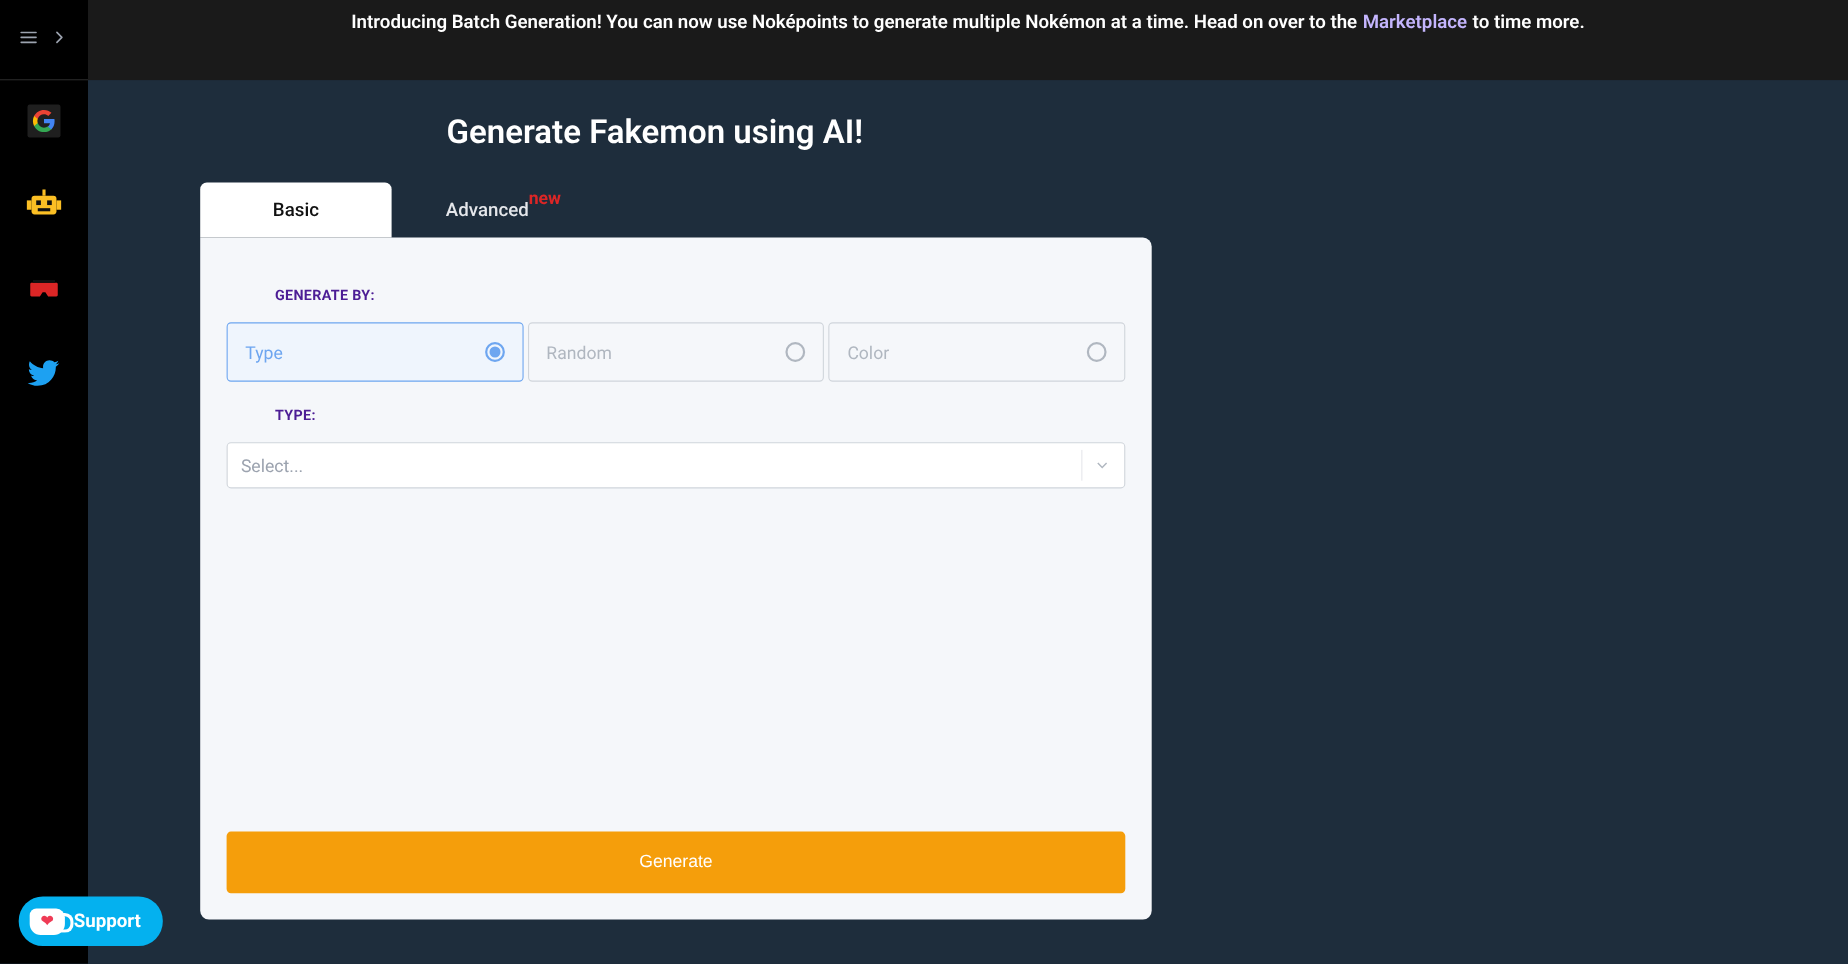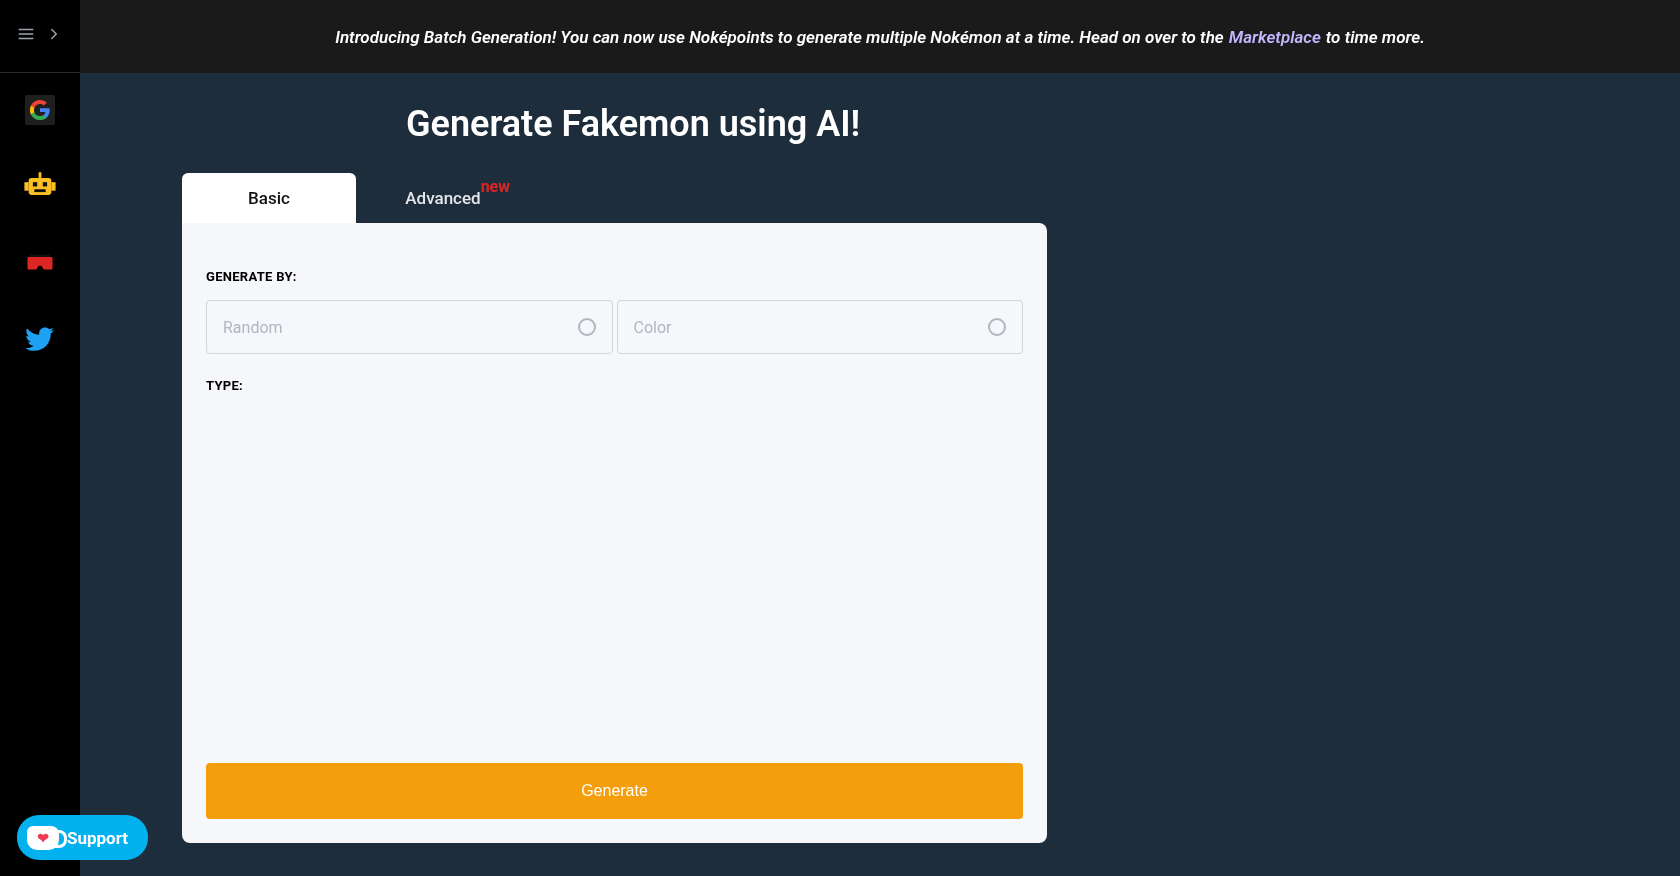--- a/index.html
+++ b/index.html
@@ -36,33 +36,33 @@
 .google-icon {
   width: 30px; height: 30px; background:#1f1f1f; border-radius:2px; display:flex; align-items:center; justify-content:center;
 }
 .robot-icon svg { width: 34px; height: 34px; }
 .vr-icon svg { width: 30px; height: 30px; }
 .twitter-icon svg { width: 30px; height: 30px; fill: #1da1f2; }
 
 .banner {
   position: absolute; left: 80px; top: 0; right: 0; height: 73px;
   background: #1a1a1a;
-  display: flex; align-items: center; justify-content: center;
+  display: flex; align-items: flex-start; justify-content: center;
   padding: 10px 20px;
-  color: #fff; font-size: 17px; font-weight: 600; font-style: italic;
+  color: #fff; font-size: 17px; font-weight: 600;
 }
 .banner a { color: #c4b5fd; text-decoration: none; margin: 0 5px; }
 
 .content {
   position: absolute; left: 80px; top: 73px; right: 0; bottom: 0;
   background: #1e2d3c;
   padding-left: 102px; padding-top: 30px;
 }
 h1 {
-  font-size: 36px; font-weight: 600; color: #fff;
+  font-size: 30px; font-weight: 600; color: #fff;
   margin-left: 224px; margin-bottom: 28px;
 }
 .tabs {
   display: flex; align-items: flex-end; margin-top: 12px;
 }
 .tab {
   width: 174px; height: 50px;
   display: flex; align-items: center; justify-content: center;
   cursor: pointer; font-size: 17px; font-weight: 500;
   position: relative;
@@ -74,22 +74,23 @@
   color: #dc2626; font-size: 16px; font-weight: 700;
 }
 .card {
   width: 865px; background: #f5f7fa; border-radius: 0 8px 8px 8px;
   padding: 46px 24px 24px 24px;
   color: #111;
   min-height: 620px;
   display:flex; flex-direction:column;
 }
 .label-sm {
-  font-size: 13px; font-weight: 700; letter-spacing: .3px; color:#000000;
+  font-size: 13px; font-weight: 700; letter-spacing: .3px; color:#4c1d95;
   margin-bottom: 16px;
+  margin-left: 44px;
 }
 .radio-row {
   display: flex; gap: 4px; margin-bottom: 24px;
 }
 .radio-opt {
   flex: 1; height: 54px;
   border: 1px solid #d0d5db; border-radius: 4px;
   display: flex; align-items: center; justify-content: space-between;
   padding: 0 16px; cursor: pointer;
   color: #b0b7c0; font-size: 16px;
@@ -207,31 +208,45 @@
     </div>
     <div class="tab inactive">
       <span>Advanced</span>
       <span class="badge-new">new</span>
     </div>
   </div>
 
   <div class="card">
     <div class="label-sm">GENERATE BY:</div>
     <div class="radio-row">
+      <div class="radio-opt selected">
+        <span>Type</span>
+        <span class="radio-circle">
+            <span class="radio-dot"></span>
+          </span>
+      </div>
       <div class="radio-opt">
         <span>Random</span>
         <span class="radio-circle"></span>
       </div>
       <div class="radio-opt">
         <span>Color</span>
         <span class="radio-circle"></span>
       </div>
     </div>
 
     <div class="label-sm">TYPE:</div>
+    <div class="select-box">
+      <span>Select...</span>
+      <span class="select-arrow">
+        <svg viewBox="0 0 24 24">
+            <polyline points="6 9 12 15 18 9"></polyline>
+          </svg>
+      </span>
+    </div>
 
     <div class="spacer"></div>
 
     <button class="gen-btn">Generate</button>
   </div>
 </div>
 
 <div class="support-pill">
   <span class="kofi-cup">
       <span class="kofi-heart">❤</span>

